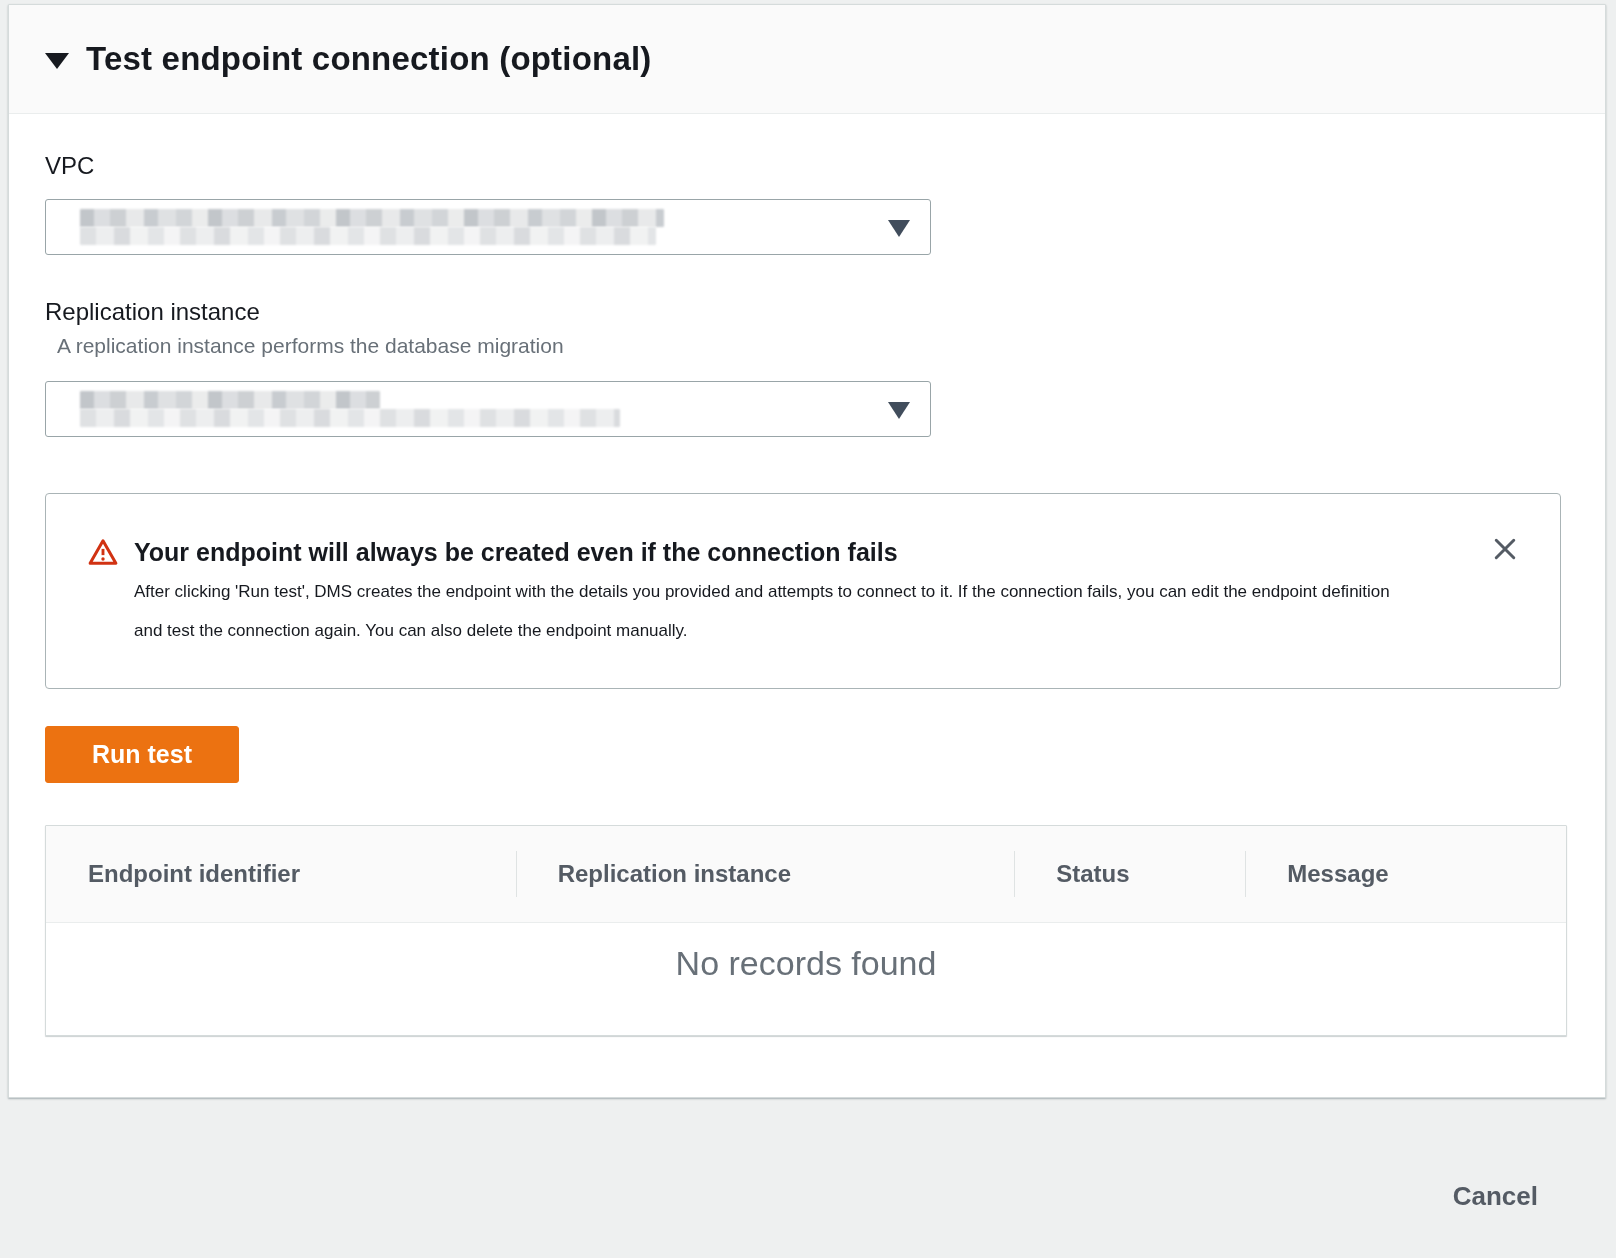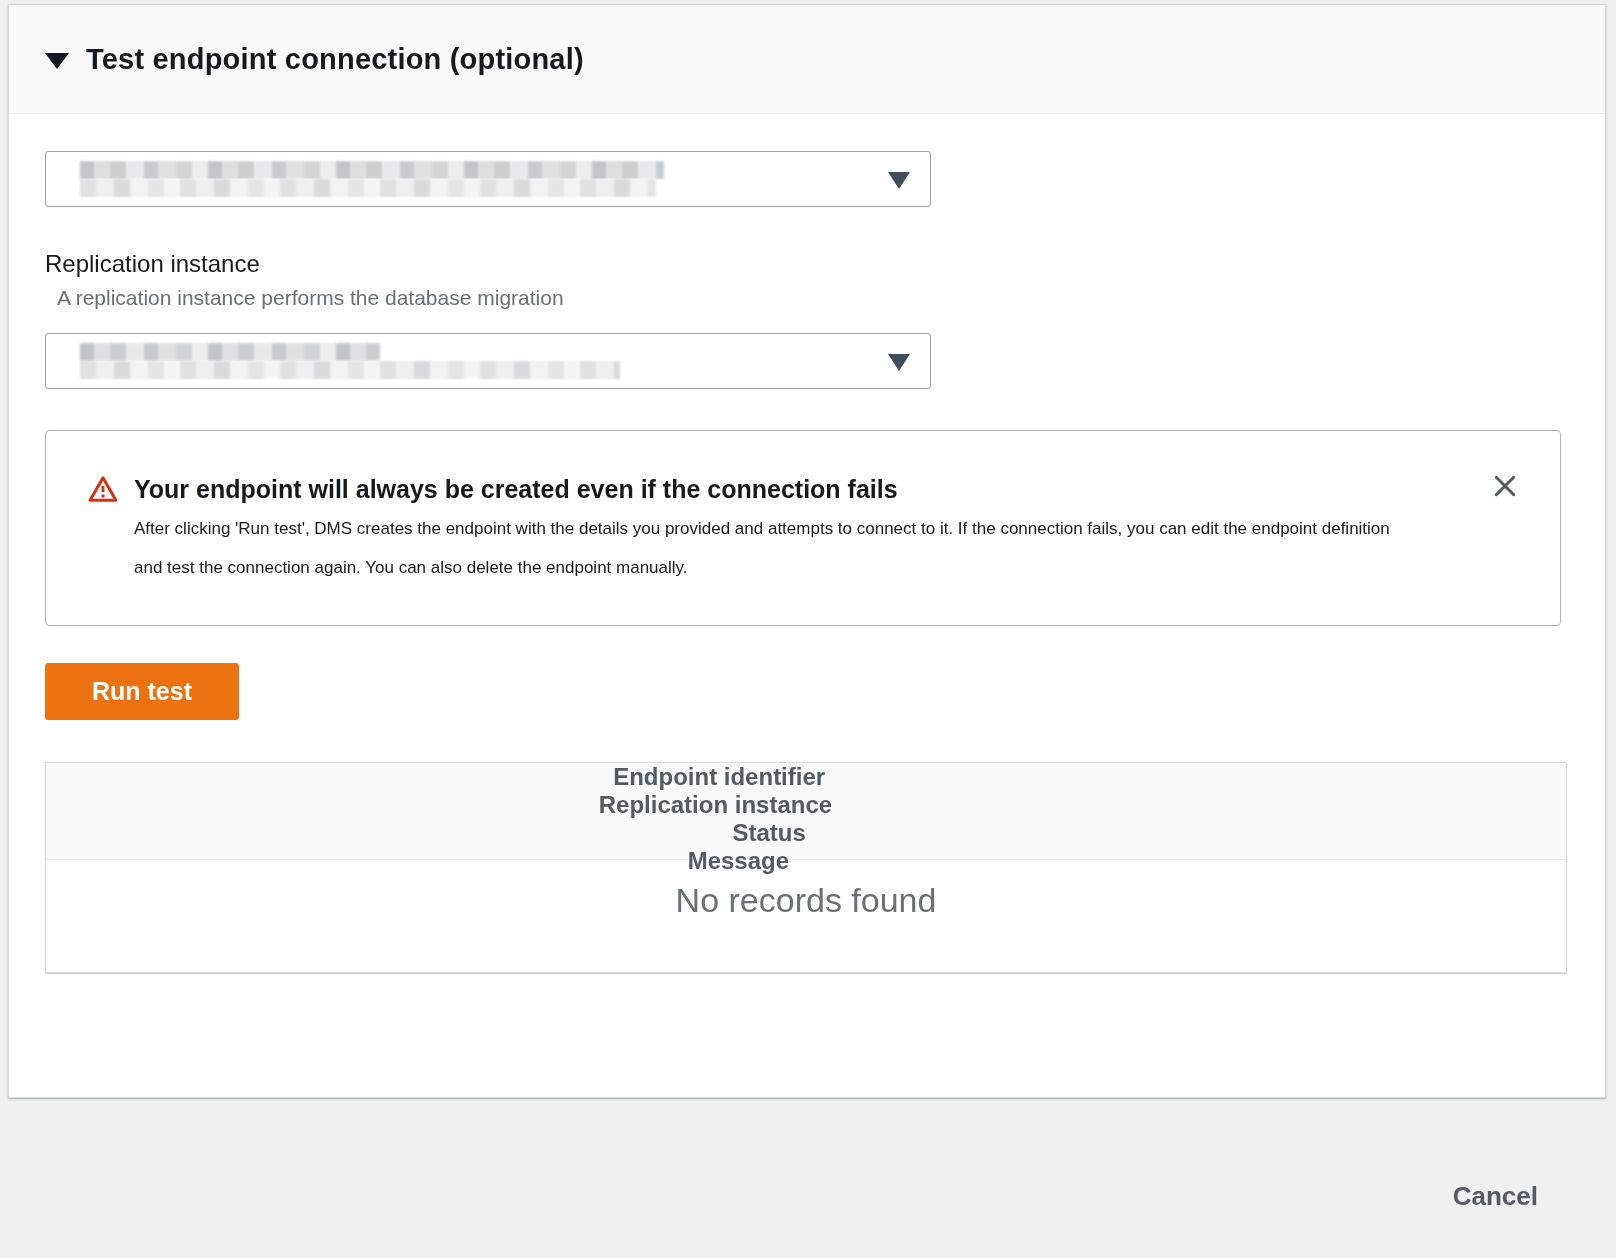--- a/index.html
+++ b/index.html
@@ -6,21 +6,21 @@
   body{width:1616px;height:1258px;background:#eef0f0;font-family:"Liberation Sans",sans-serif;overflow:hidden;}
   .page{width:1616px;height:1258px;box-sizing:border-box;padding:4px 10px 0 8px;}
 
   
   .card{background:#ffffff;border:1px solid #d5dbdb;border-radius:1px;
         box-shadow:0 1px 2px rgba(0,28,36,.30);height:1094px;box-sizing:border-box;}
   .card-header{height:109px;background:#fafafa;border-bottom:1px solid #eaeded;
         display:flex;align-items:center;padding-left:36px;box-sizing:border-box;cursor:pointer;}
   .tri-down{width:0;height:0;border-left:12px solid transparent;border-right:12px solid transparent;
         border-top:16px solid #16191f;margin-right:17px;margin-top:4px;}
-  .card-title{font-size:29px;font-weight:700;color:#16191f;margin:0;letter-spacing:.2px;}
+  .card-title{font-size:33px;font-weight:700;color:#16191f;margin:0;letter-spacing:.2px;}
   .card-body{padding:37px 36px 0;box-sizing:border-box;}
 
   
   .field-label{display:block;font-size:24px;line-height:30px;color:#16191f;margin:0 0 18px;}
   .field-desc{font-size:21px;line-height:26px;color:#687078;margin:-12px 12px 22px;}
   .select{width:886px;height:56px;background:#fff;border:1px solid #99a5a8;border-radius:3px;
         position:relative;box-sizing:border-box;cursor:pointer;}
   .caret{position:absolute;right:20px;top:50%;margin-top:-7px;width:0;height:0;
         border-left:11px solid transparent;border-right:11px solid transparent;
         border-top:17px solid #414d5c;}
@@ -28,41 +28,41 @@
 
   
   .redacted{position:absolute;left:34px;top:50%;transform:translateY(-50%);}
   .red-row{height:18px;border-radius:1px;filter:blur(.9px);}
   .red-dark{background:repeating-linear-gradient(90deg,#c2c6ca 0 14px,#dcdee1 14px 30px,#cdd0d3 30px 46px,
         #e8e9ea 46px 64px,#c8ccd0 64px 78px,#dfe1e3 78px 96px,#d2d5d8 96px 112px,#ebecec 112px 128px);}
   .red-light{background:repeating-linear-gradient(90deg,#dfe1e3 0 16px,#edeeef 16px 34px,#d9dbde 34px 50px,
         #f1f2f2 50px 68px,#e3e5e7 68px 84px,#f4f4f5 84px 100px);}
 
   
-  .alert{margin-top:41px;width:1516px;box-sizing:border-box;border:1px solid #aab4b6;border-radius:4px;
+  .alert{margin-top:56px;width:1516px;box-sizing:border-box;border:1px solid #aab4b6;border-radius:4px;
         padding:39px 44px 38px 42px;display:flex;position:relative;background:#fff;}
   .alert-icon{flex:0 0 auto;margin:5px 16px 0 0;line-height:0;}
   .alert-title{font-size:25px;font-weight:700;line-height:39px;color:#16191f;}
   .alert-body{font-size:17px;line-height:39px;color:#16191f;max-width:1280px;}
   .alert-close{position:absolute;top:38px;right:38px;width:34px;height:34px;background:none;border:none;
         padding:0;cursor:pointer;line-height:0;}
 
   
   .btn{font-family:inherit;font-weight:700;cursor:pointer;}
   .btn-primary{background:#ec7211;border:1px solid #ec7211;border-radius:3px;color:#ffffff;}
   .run-test{margin-top:37px;height:57px;padding:0 46px;font-size:25px;}
   .create{height:58px;padding:0 51px;font-size:26px;}
   .btn-link{background:none;border:none;font-family:inherit;font-size:26px;font-weight:700;
         color:#545b64;margin-right:62px;cursor:pointer;}
 
   
   .rtable{margin-top:42px;width:1522px;box-sizing:border-box;background:#fff;border:1px solid #d5dbdb;
         border-radius:1px;box-shadow:0 1px 1px rgba(0,28,36,.20);}
   .thead{display:flex;height:97px;background:#fafafa;border-bottom:1px solid #eaeded;
-        align-items:center;box-sizing:border-box;flex-direction:column;}
+        align-items:center;box-sizing:border-box;}
   .th{box-sizing:border-box;padding-left:42px;font-size:24px;font-weight:700;color:#545b64;
         position:relative;height:100%;display:flex;align-items:center;}
   .th + .th::before{content:"";position:absolute;left:0;top:25px;bottom:25px;width:1px;background:#dfe3e3;}
   .th-c1{width:30.9%;}.th-c2{width:32.8%;}.th-c3{width:15.2%;}.th-c4{width:21.1%;}
   .tbody{height:112px;box-sizing:border-box;}
   .empty{padding-top:21px;text-align:center;font-size:34px;color:#687078;}
 
   
   .footer{display:flex;justify-content:flex-end;align-items:center;margin-top:82px;}
 </style>
@@ -73,20 +73,21 @@
 
   <section class="card">
 
     <header class="card-header">
       <span class="tri-down"></span>
       <h2 class="card-title">Test endpoint connection (optional)</h2>
     </header>
 
     <div class="card-body">
 
+      <label class="field-label">VPC</label>
       <div class="select">
         <div class="redacted">
           <div class="red-row red-dark" style="width:584px"></div>
           <div class="red-row red-light" style="width:576px"></div>
         </div>
         <span class="caret"></span>
       </div>
 
       <label class="field-label field-gap">Replication instance</label>
       <div class="field-desc">A replication instance performs the database migration</div>

